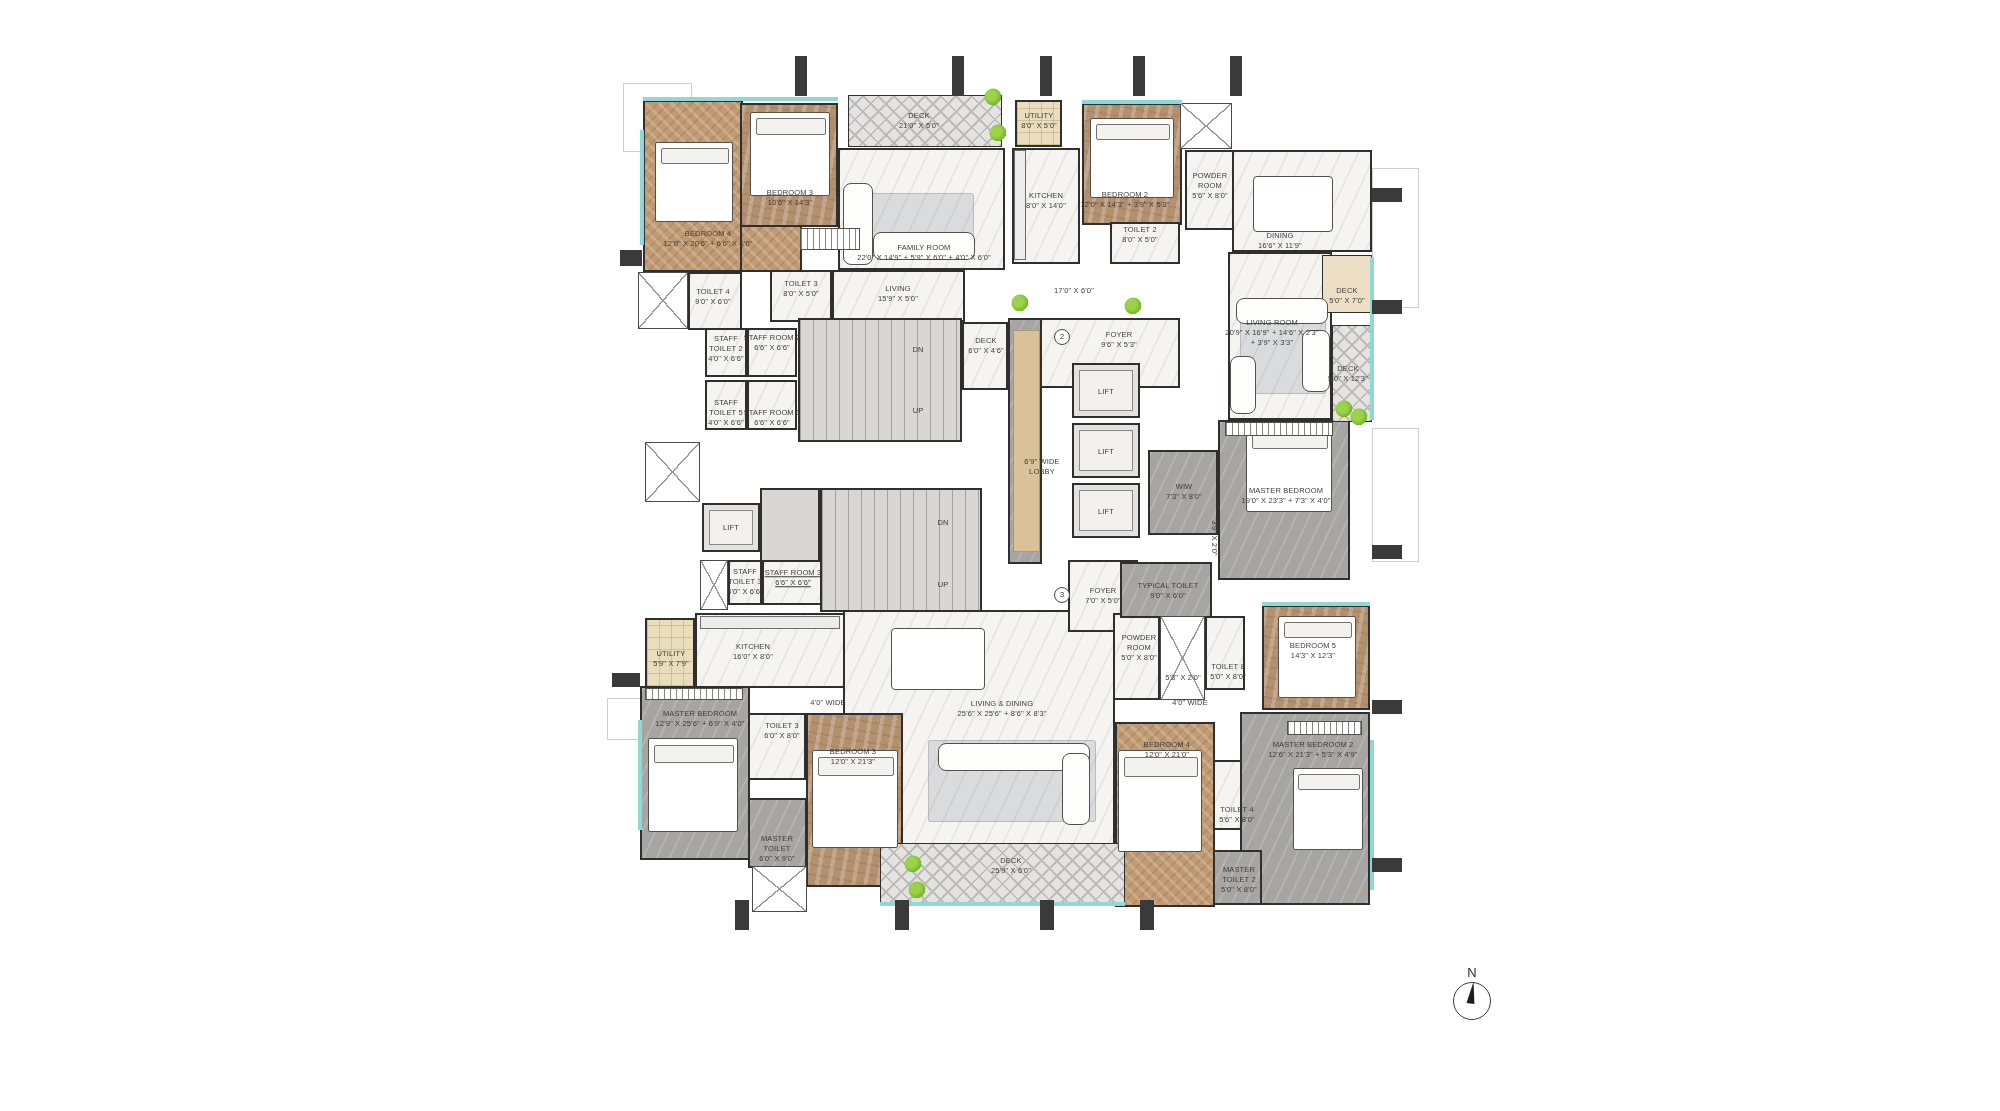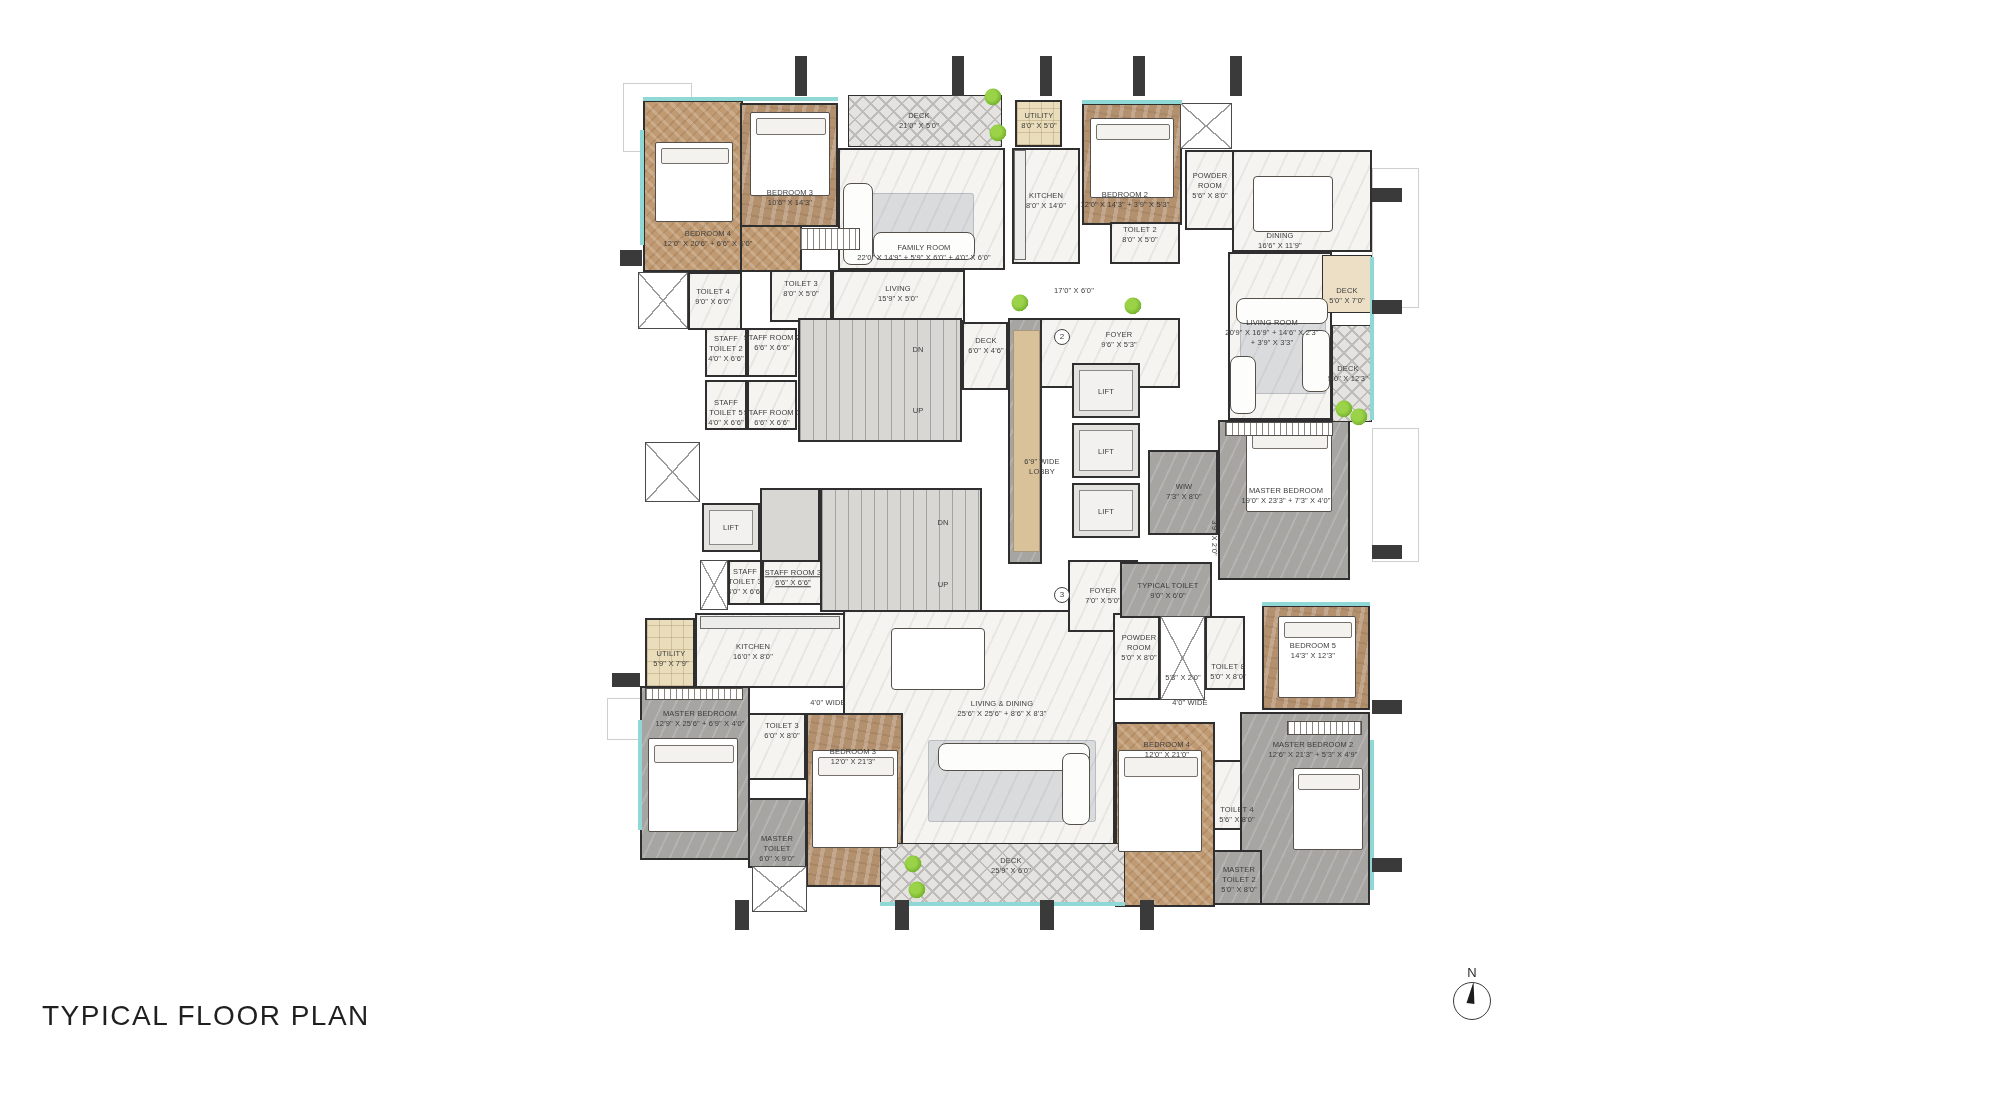--- a/index.html
+++ b/index.html
@@ -413,20 +413,19 @@
       <div class="plabel" style="left: 943px; top: 585px; transform: translate(-50%, -50%);">
         <span>UP</span>
       </div>
       <div class="plabel plabel--circ" style="left: 1062px; top: 337px; transform: translate(-50%, -50%);">
         <span>2</span>
       </div>
       <div class="plabel plabel--circ" style="left: 1062px; top: 595px; transform: translate(-50%, -50%);">
         <span>3</span>
       </div>
     </div>
-  <div id="title">TYPICAL FLOOR PLAN</div>
   <div id="north">
     <div class="nlabel">N</div>
     <div class="ncircle">
       <div class="needle"></div>
     </div>
   </div>
 </div>
 
 </body></html>

